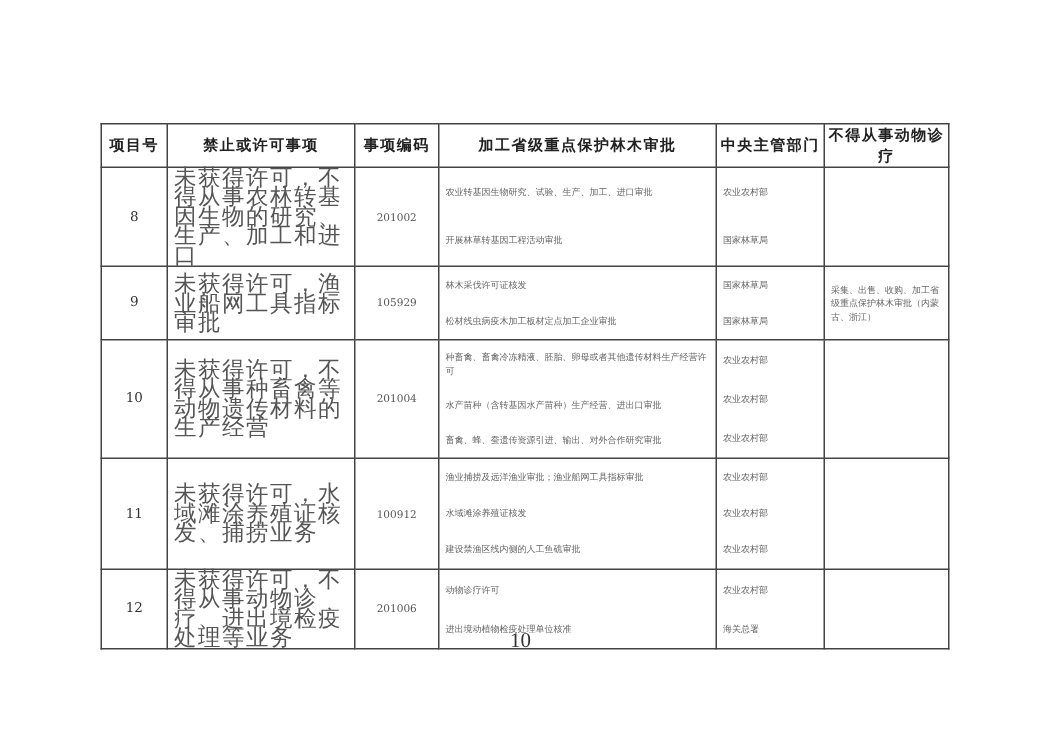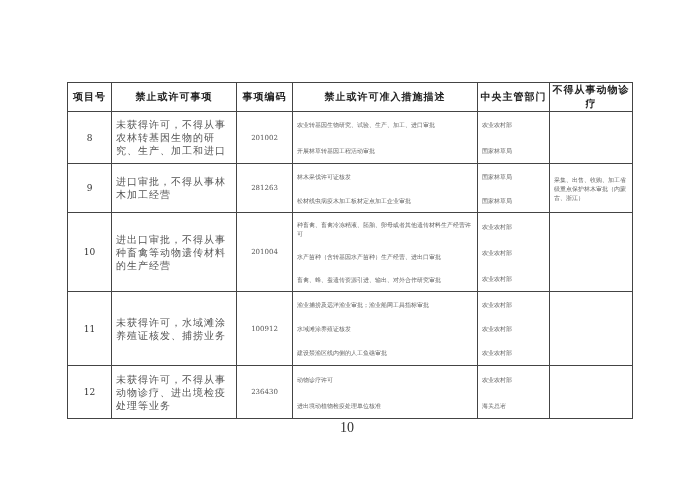--- a/index.html
+++ b/index.html
@@ -9,21 +9,21 @@
     table.grid { position: absolute; left: 67px; top: 82px; width: 565px;
                  border-collapse: collapse; table-layout: fixed; }
     table.grid td, table.grid th { border: 1px solid #444; padding: 0; vertical-align: middle; }
     table.grid th { height: 27px; font-size: 10px; font-weight: bold; color: #222; text-align: center; letter-spacing: 1px; }
     table.grid tr.row-8 td { height: 51px; }
     table.grid tr.row-9 td { height: 48px; }
     table.grid tr.row-10 td { height: 78px; }
     table.grid tr.row-11 td { height: 73px; }
     table.grid tr.row-12 td { height: 52px; }
     .c-num { width: 44px; text-align: center; font-size: 9px; color: #333; }
-    .c-item { width: 125px; font-size: 10px; line-height: 13px; color: #555; padding: 0 4px !important; letter-spacing: 1px; }
+    .c-item { width: 125px; font-size: 15px; line-height: 13px; color: #555; padding: 0 4px !important; letter-spacing: 1px; }
     .c-code { width: 56px; text-align: center; font-size: 7px; color: #555; }
     .c-desc { width: 185px; font-size: 6px; color: #666; }
     .c-dept { width: 72px; font-size: 6px; color: #666; }
     .c-local { width: 83px; font-size: 6px; color: #666; line-height: 9px; padding: 0 4px !important; }
     .sub { display: flex; flex-direction: column; justify-content: space-around; height: 100%; padding: 0 4px; box-sizing: border-box; }
     .sub .line { line-height: 9px; }
     .pagenum { position: absolute; left: 340px; top: 420px; font-size: 14px; color: #333; font-family: "Liberation Serif", serif; }
   </style>
 </head>
 <body>
@@ -36,21 +36,21 @@
         <col style="width:56px">
         <col style="width:185px">
         <col style="width:72px">
         <col style="width:83px">
     </colgroup>
     <thead>
       <tr>
         <th>项目号</th>
         <th>禁止或许可事项</th>
         <th>事项编码</th>
-        <th>禁止或许可准入措施描述</th>
+        <th>加工省级重点保护林木审批</th>
         <th>中央主管部门</th>
         <th>不得从事动物诊疗</th>
       </tr>
     </thead>
     <tbody>
 
       <tr class="row-8">
         <td class="c-num">8</td>
         <td class="c-item">未获得许可，不得从事农林转基因生物的研究、生产、加工和进口</td>
         <td class="c-code">201002</td>
@@ -64,40 +64,40 @@
           <div class="sub">
             <div class="line">农业农村部</div>
             <div class="line">国家林草局</div>
           </div>
         </td>
         <td class="c-local"></td>
       </tr>
 
       <tr class="row-9">
         <td class="c-num">9</td>
-        <td class="c-item">进口审批，不得从事林木加工经营</td>
-        <td class="c-code">281263</td>
+        <td class="c-item">未获得许可，渔业船网工具指标审批</td>
+        <td class="c-code">105929</td>
         <td class="c-desc">
           <div class="sub">
             <div class="line">林木采伐许可证核发</div>
             <div class="line">松材线虫病疫木加工板材定点加工企业审批</div>
           </div>
         </td>
         <td class="c-dept">
           <div class="sub">
             <div class="line">国家林草局</div>
             <div class="line">国家林草局</div>
           </div>
         </td>
         <td class="c-local">采集、出售、收购、加工省级重点保护林木审批（内蒙古、浙江）</td>
       </tr>
 
       <tr class="row-10">
         <td class="c-num">10</td>
-        <td class="c-item">进出口审批，不得从事种畜禽等动物遗传材料的生产经营</td>
+        <td class="c-item">未获得许可，不得从事种畜禽等动物遗传材料的生产经营</td>
         <td class="c-code">201004</td>
         <td class="c-desc">
           <div class="sub">
             <div class="line">种畜禽、畜禽冷冻精液、胚胎、卵母或者其他遗传材料生产经营许可</div>
             <div class="line">水产苗种（含转基因水产苗种）生产经营、进出口审批</div>
             <div class="line">畜禽、蜂、蚕遗传资源引进、输出、对外合作研究审批</div>
           </div>
         </td>
         <td class="c-dept">
           <div class="sub">
@@ -126,21 +126,21 @@
             <div class="line">农业农村部</div>
             <div class="line">农业农村部</div>
           </div>
         </td>
         <td class="c-local"></td>
       </tr>
 
       <tr class="row-12">
         <td class="c-num">12</td>
         <td class="c-item">未获得许可，不得从事动物诊疗、进出境检疫处理等业务</td>
-        <td class="c-code">236430</td>
+        <td class="c-code">201006</td>
         <td class="c-desc">
           <div class="sub">
             <div class="line">动物诊疗许可</div>
             <div class="line">进出境动植物检疫处理单位核准</div>
           </div>
         </td>
         <td class="c-dept">
           <div class="sub">
             <div class="line">农业农村部</div>
             <div class="line">海关总署</div>

